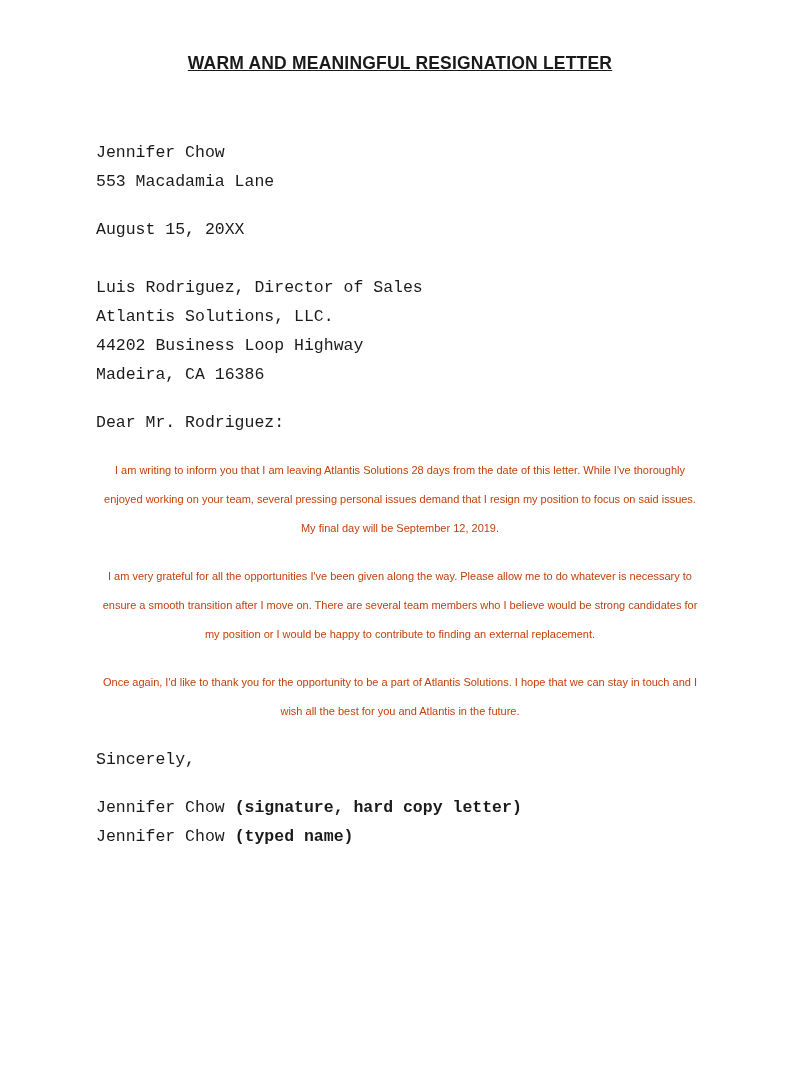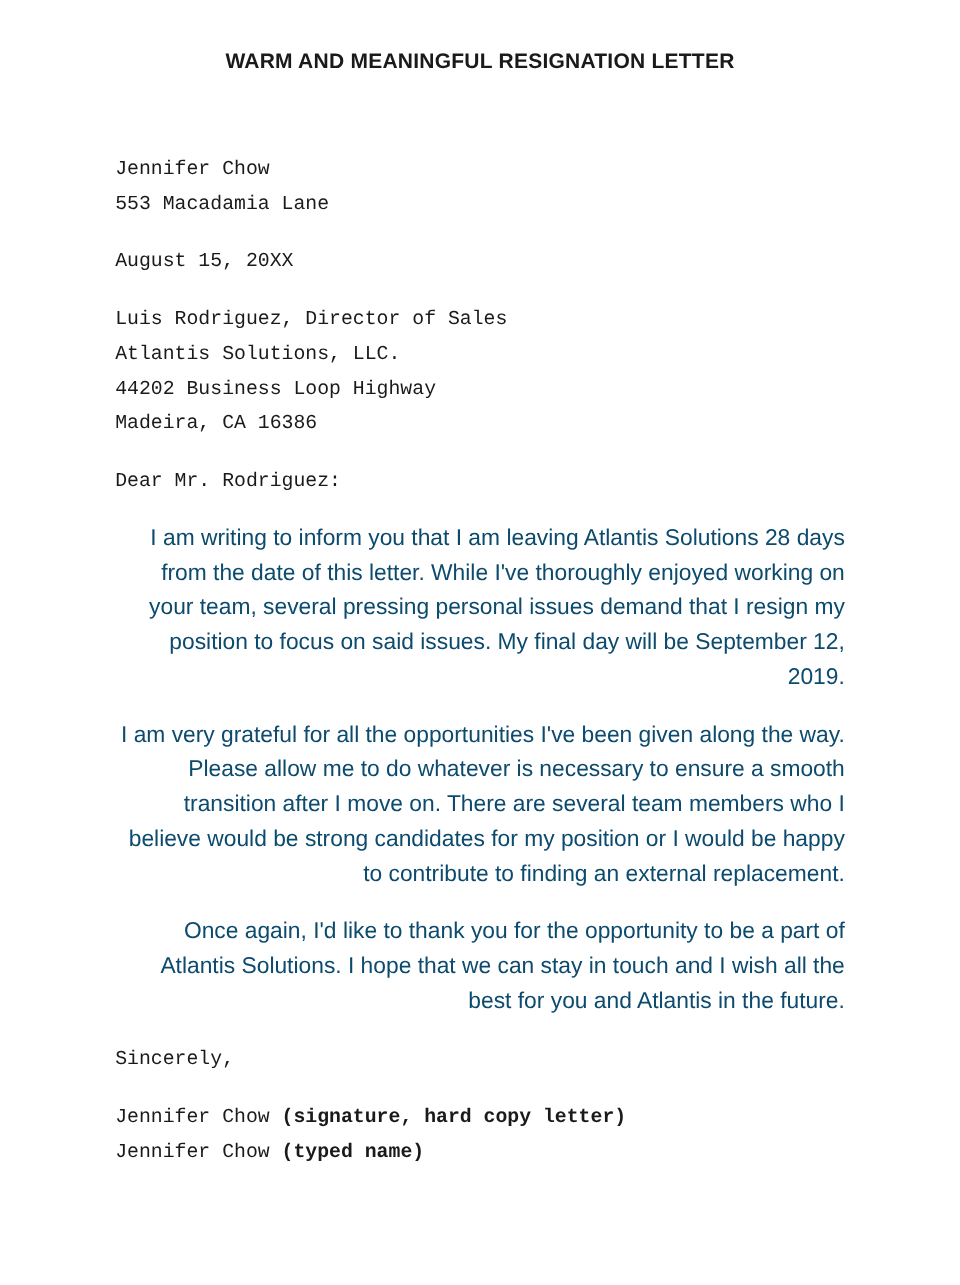--- a/index.html
+++ b/index.html
@@ -32,24 +32,25 @@
     width: 608px;
   }
 
   
   .letter-title {
     font-size: 17.5px;
     font-weight: bold;
     letter-spacing: 0.2px;
     text-align: center;
     color: #1a1a1a;
-    margin: 0;
+    margin: 12px;
     padding-top: 40px;
     line-height: 1.3;
     white-space: nowrap;
+    text-decoration: underline;
   }
 
   
   .block {
     font-size: 16.5px;
     line-height: 29px;
     color: #1a1a1a;
     font-weight: normal;
   }
 
@@ -61,34 +62,34 @@
 
   .sender-block {
     margin-top: 63px;
   }
 
   .date-block {
     margin-top: 19px;
   }
 
   .recipient-block {
-    margin-top: 19px;
+    margin-top: 29px;
   }
 
   .salutation-block {
     margin-top: 19px;
   }
 
   .para {
-    font-size: 19px;
+    font-size: 11px;
     line-height: 29px;
-    color: #0c4a6e;
+    color: #c2410c;
     margin: 0;
     margin-top: 19px;
-    text-align: right;
+    text-align: center;
   }
 
   .closing-block {
     margin-top: 19px;
   }
 
   .signature-block {
     margin-top: 19px;
   }
 

